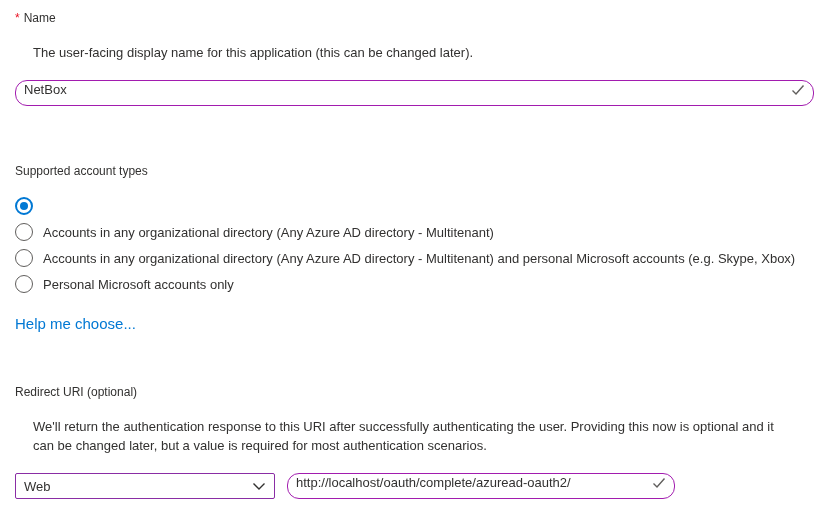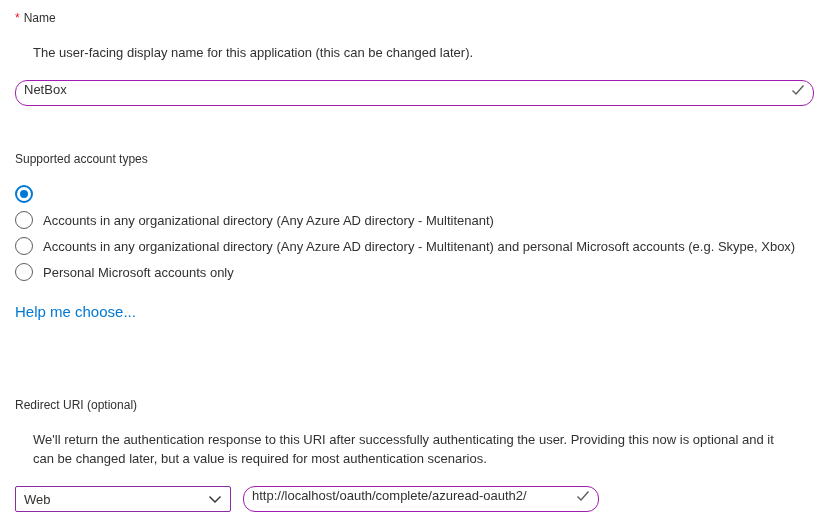--- a/index.html
+++ b/index.html
@@ -90,47 +90,47 @@
 
   .help-link {
     display: inline-block;
     margin-top: 18px;
     font-size: 15px;
     color: #0078d4;
     text-decoration: none;
     cursor: pointer;
   }
 
-  .section-gap-1 { margin-top: 43px; }
-  .section-gap-2 { margin-top: 74px; }
+  .section-gap-1 { margin-top: 55px; }
+  .section-gap-2 { margin-top: 49px; }
   .desc-gap { margin-top: 14px; }
 
   .redirect-row {
     display: flex;
     align-items: center;
     gap: 12px;
     margin-top: 17px;
   }
   .select-field {
     display: flex;
     align-items: center;
-    width: 216px;
+    width: 260px;
     height: 26px;
     border: 1px solid #8a2da5;
     border-radius: 2px;
     background: #fff;
     padding: 0 8px;
     cursor: pointer;
   }
   .select-field .select-value {
     flex: 1;
     font-size: 13px;
     color: #323130;
   }
-  .uri-field { width: 356px; }
+  .uri-field { width: 388px; }
 </style>
 </head>
 <body>
 
 <div class="page">
 
   
   <h2 class="section-title"><span class="required-marker">*</span><span>Name</span></h2>
 
   <p class="desc desc-gap">The user-facing display name for this application (this can be changed later).</p>

